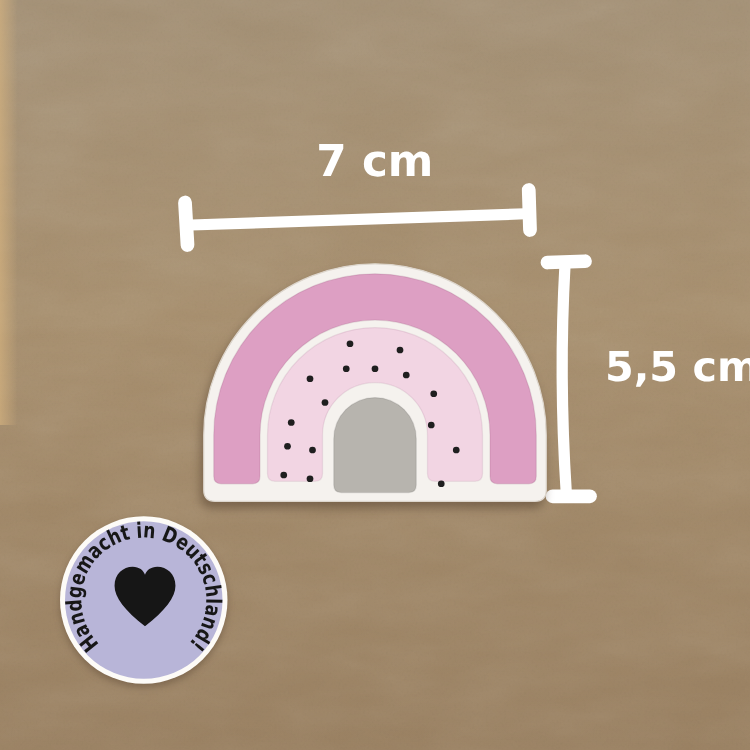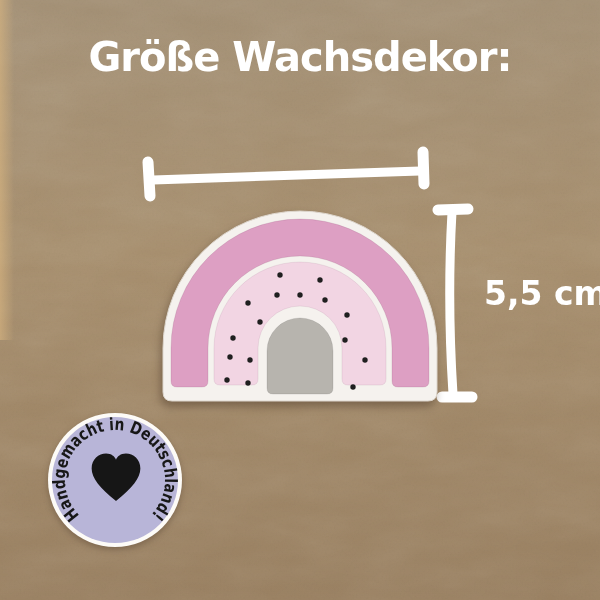--- a/index.html
+++ b/index.html
@@ -52,22 +52,22 @@
         <feComponentTransfer>
             <feFuncA type="linear" slope="0.55" intercept="-0.1"></feFuncA>
           </feComponentTransfer>
       </filter>
     </defs>
     <rect width="600" height="600" filter="url(#fFiber)" style="mix-blend-mode:soft-light" opacity="0.75"></rect>
     <rect width="600" height="600" filter="url(#fGrain)" style="mix-blend-mode:multiply" opacity="0.16"></rect>
   </svg>
   <div class="edge-strip"></div>
 
-  <h1 class="page-title">Größe Wachsdekor:</h1>
 
+  <div class="dim-label width-label">7 cm</div>
   <div class="dim-label height-label">5,5 cm</div>
 
   <svg class="overlay" viewBox="0 0 600 600">
 
     <g stroke="#ffffff" stroke-linecap="round" fill="none">
       <path d="M153 180 L420 171" stroke-width="9"></path>
       <path d="M148 162 L150 196" stroke-width="11"></path>
       <path d="M423 152 L424 184" stroke-width="11"></path>
     </g>
 

